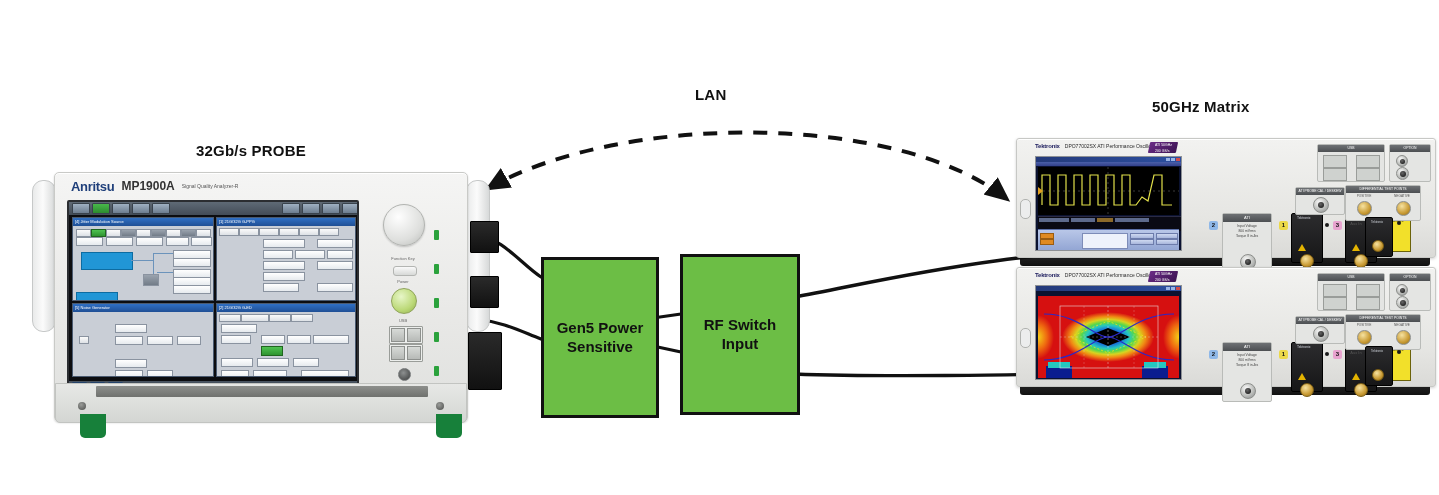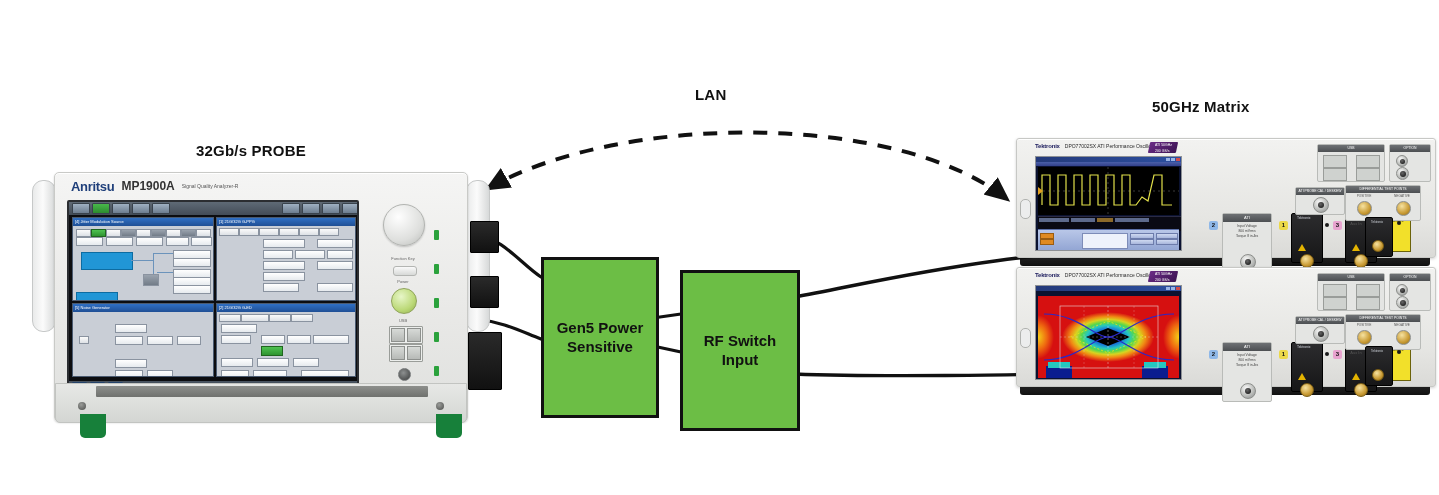--- a/index.html
+++ b/index.html
@@ -14,21 +14,21 @@
   #lbl-scope{left:1152px;top:98px;}
 
   svg.layer{position:absolute;left:0;top:0;width:1439px;height:495px;overflow:visible;}
   #wires{z-index:4;pointer-events:none;}
 
   
   .gbox{position:absolute;border:3px solid #111;background:#6cbe45;
         display:flex;align-items:center;justify-content:center;text-align:center;
         font-weight:bold;font-size:15px;line-height:1.22;color:#111;z-index:6;}
   #box-fixtures{left:541px;top:257px;width:112px;height:155px;}
-  #box-switch{left:680px;top:270px;width:114px;height:155px;}
+  #box-switch{left:680px;top:254px;width:114px;height:155px;}
 
   
   #bert{position:absolute;left:30px;top:168px;width:460px;height:270px;z-index:5;}
   .bert-handle{position:absolute;width:22px;height:150px;border-radius:11px;
     background:linear-gradient(90deg,#e9eaea,#fbfbfb 45%,#d7d9d9);
     border:1px solid #c6c8c8;top:12px;}
   #bh-l{left:2px;} #bh-r{left:436px;}
   .bert-handle-top{position:absolute;width:12px;height:9px;background:#2ba23c;
     border-radius:2px;top:10px;}
   #bht-l{left:48px;} #bht-r{left:404px;}

